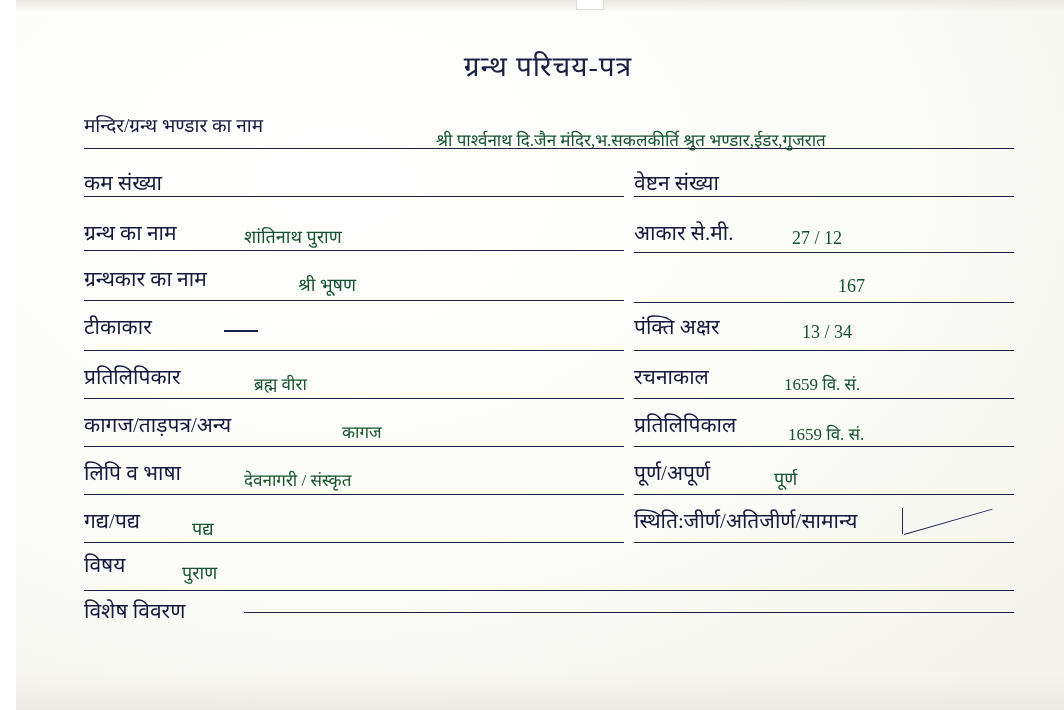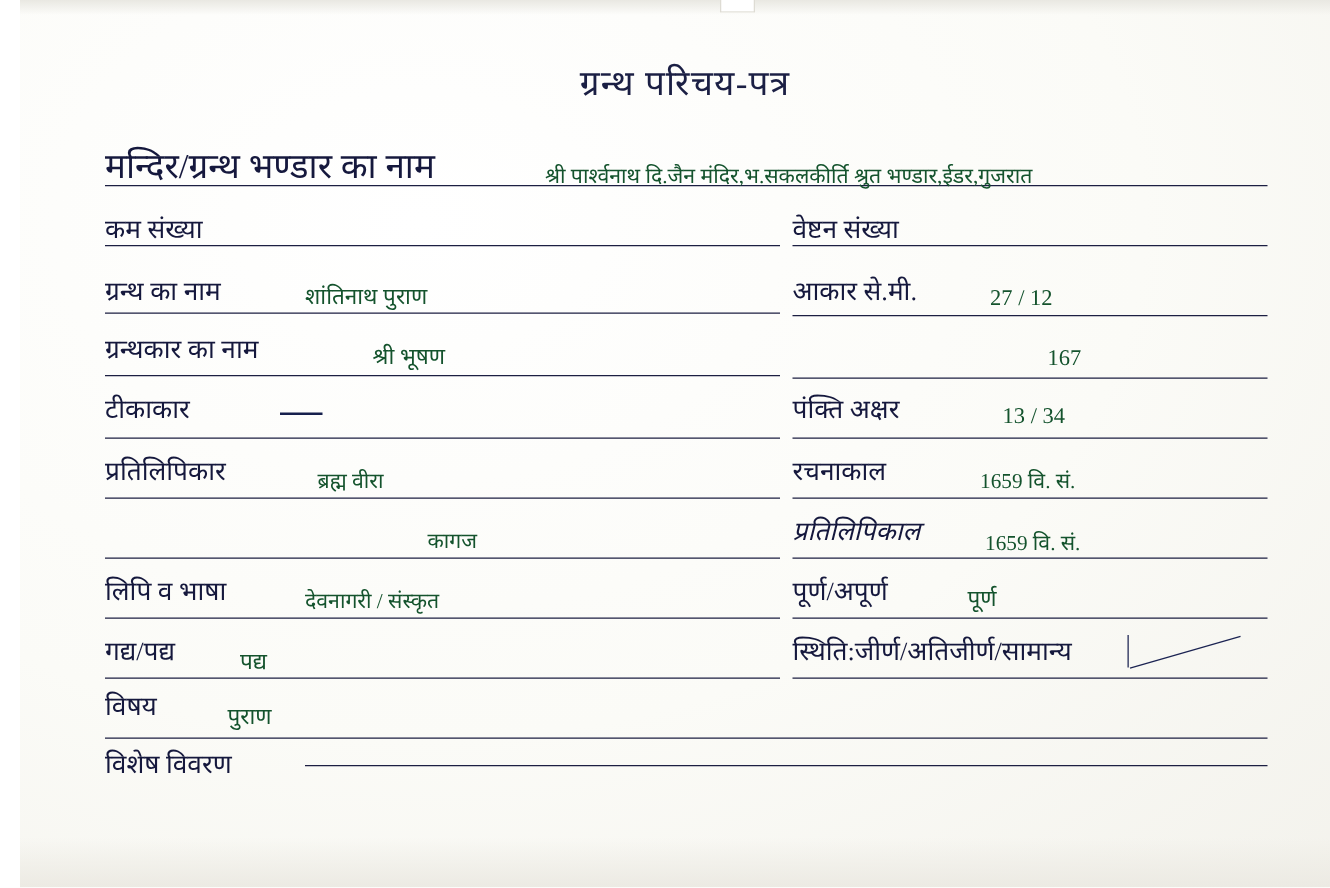--- a/index.html
+++ b/index.html
@@ -106,21 +106,21 @@
 <body>
 
 <div id="page">
   <div id="paper"></div>
   <div class="edge-top"></div>
   <div class="edge-bottom"></div>
   <div class="notch"></div>
 
   <div class="title">ग्रन्थ परिचय-पत्र</div>
 
-  <div class="lbl" style="left:68px; top:112px; font-size:28px;font-family:Liberation Serif, serif;">मन्दिर/ग्रन्थ भण्डार का नाम</div>
+  <div class="lbl" style="left:68px; top:112px; font-size:19px;font-family:Liberation Serif, serif;">मन्दिर/ग्रन्थ भण्डार का नाम</div>
   <div class="rule" style="left:68px; top:148px; width:930px;"></div>
   <div class="val hand" style="left:420px; top:128px; font-size:17px;">श्री पार्श्वनाथ दि.जैन मंदिर,भ.सकलकीर्ति श्रुत भण्डार,ईडर,गुजरात</div>
 
   <div class="lbl" style="left:68px; top:168px;">कम संख्या</div>
   <div class="rule" style="left:68px; top:196px; width:540px;"></div>
   <div class="lbl" style="left:618px; top:168px;">वेष्टन संख्या</div>
   <div class="rule" style="left:618px; top:196px; width:380px;"></div>
 
   <div class="lbl" style="left:68px; top:218px;">ग्रन्थ का नाम</div>
   <div class="val hand" style="left:228px; top:224px;">शांतिनाथ पुराण</div>
@@ -142,23 +142,24 @@
   <div class="val hand" style="left:786px; top:322px;">13 / 34</div>
   <div class="rule" style="left:618px; top:350px; width:380px;"></div>
 
   <div class="lbl" style="left:68px; top:362px;">प्रतिलिपिकार</div>
   <div class="val hand" style="left:238px; top:372px; font-size:17px;">ब्रह्म वीरा</div>
   <div class="rule" style="left:68px; top:398px; width:540px;"></div>
   <div class="lbl" style="left:618px; top:362px;">रचनाकाल</div>
   <div class="val hand" style="left:768px; top:372px; font-size:17px;">1659 वि. सं.</div>
   <div class="rule" style="left:618px; top:398px; width:380px;"></div>
 
+  <div class="lbl" style="left:68px; top:410px;">कागज/ताड़पत्र/अन्य</div>
   <div class="val hand" style="left:326px; top:420px; font-size:17px;">कागज</div>
   <div class="rule" style="left:68px; top:446px; width:540px;"></div>
-  <div class="lbl" style="left:618px; top:410px;font-style:italic;">प्रतिलिपिकाल</div>
+  <div class="lbl" style="left:618px; top:410px;">प्रतिलिपिकाल</div>
   <div class="val hand" style="left:772px; top:422px; font-size:17px;">1659 वि. सं.</div>
   <div class="rule" style="left:618px; top:446px; width:380px;"></div>
 
   <div class="lbl" style="left:68px; top:458px;">लिपि व भाषा</div>
   <div class="val hand" style="left:228px; top:468px; font-size:17px;">देवनागरी / संस्कृत</div>
   <div class="rule" style="left:68px; top:494px; width:540px;"></div>
   <div class="lbl" style="left:618px; top:458px;">पूर्ण/अपूर्ण</div>
   <div class="val hand" style="left:758px; top:466px;">पूर्ण</div>
   <div class="rule" style="left:618px; top:494px; width:380px;"></div>
 

